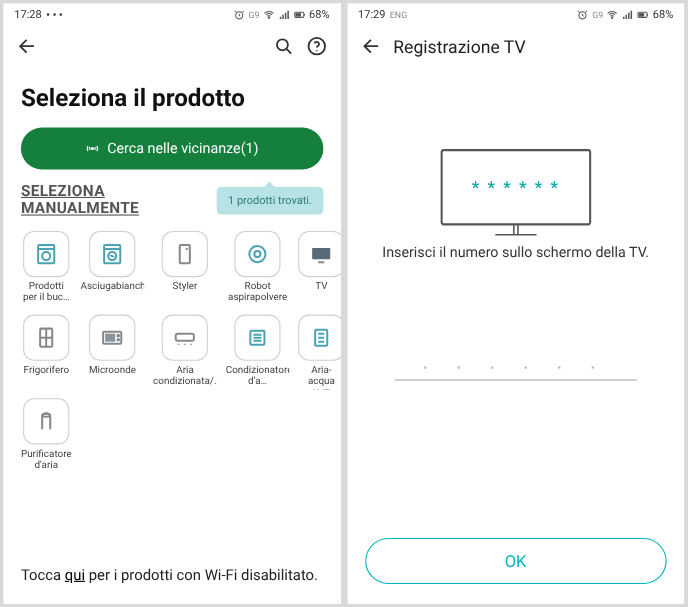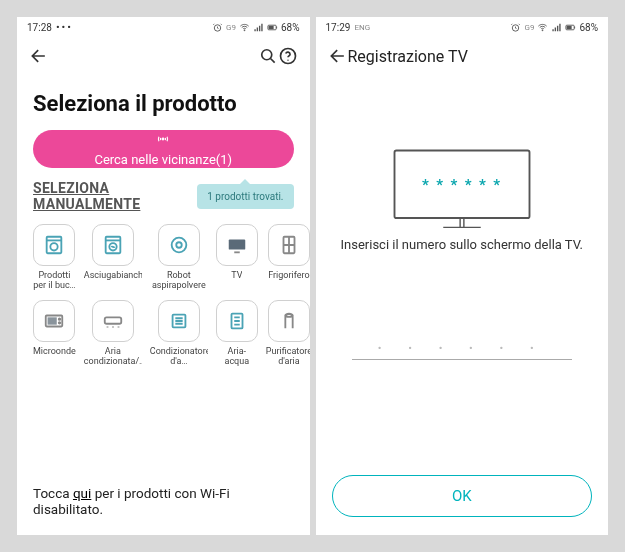--- a/index.html
+++ b/index.html
@@ -8,21 +8,21 @@
     background: #d9d9d9;
     display: flex;
     justify-content: center;
   }
   .container {
     width: 625px;
     height: 552px;
     background: #d9d9d9;
     display: flex;
     gap: 6px;
-    padding: 17px;
+    padding: 3px;
   }
   .phone {
     background: #fff;
     flex: 1;
     display: flex;
     flex-direction: column;
     position: relative;
     overflow: hidden;
   }
   .status-bar {
@@ -35,45 +35,45 @@
     color: #333;
   }
   .status-left { display: flex; align-items: center; gap: 4px; }
   .status-right { display: flex; align-items: center; gap: 3px; }
   .status-right svg { width: 11px; height: 11px; }
   .appbar {
     height: 38px;
     display: flex;
     align-items: center;
     padding: 0 12px;
+    gap: 10px;
   }
   .appbar .spacer { flex: 1; }
   .appbar svg { width: 20px; height: 20px; stroke: #333; }
   .appbar .icon-btn { display:flex; align-items:center; justify-content:center; cursor:pointer; }
   .appbar-title { font-size: 16px; color: #222; }
   .page-title {
     font-size: 22px;
     font-weight: 700;
     color: #111;
     padding: 6px 16px 14px;
     margin-top: 10px;
   }
   .scan-btn {
     margin: 0 16px;
-    background: #ec4899;
+    background: #15803d;
     color: #fff;
     border-radius: 22px;
     height: 38px;
     display: flex;
     align-items: center;
     justify-content: center;
     font-size: 13px;
     gap: 6px;
     cursor: pointer;
-    flex-direction: column;
   }
   .section-row {
     display: flex;
     align-items: center;
     justify-content: space-between;
     padding: 12px 16px 4px;
   }
   .section-label {
     font-size: 14px;
     font-weight: 700;
@@ -267,20 +267,29 @@
               <rect x="4" y="3" width="16" height="18" rx="1"></rect>
               <path d="M4 7h16"></path>
               <circle cx="12" cy="14" r="4"></circle>
               <path d="M10 14c1-1 3 1 4 0"></path>
             </svg>
           </div>
         <div class="label">Asciugabiancheria</div>
       </div>
       <div class="product">
         <div class="icon-box">
+            <svg width="22" height="22" viewBox="0 0 24 24" fill="none" stroke="#888" stroke-width="2">
+              <rect x="7" y="3" width="10" height="18" rx="1"></rect>
+              <path d="M13 7h2"></path>
+            </svg>
+          </div>
+        <div class="label">Styler</div>
+      </div>
+      <div class="product">
+        <div class="icon-box">
             <svg width="22" height="22" viewBox="0 0 24 24" fill="none" stroke="#4aa3b5" stroke-width="2">
               <circle cx="12" cy="12" r="8"></circle>
               <circle cx="12" cy="12" r="3"></circle>
             </svg>
           </div>
         <div class="label">Robot aspirapolvere</div>
       </div>
 
       <div class="product">
         <div class="icon-box">

